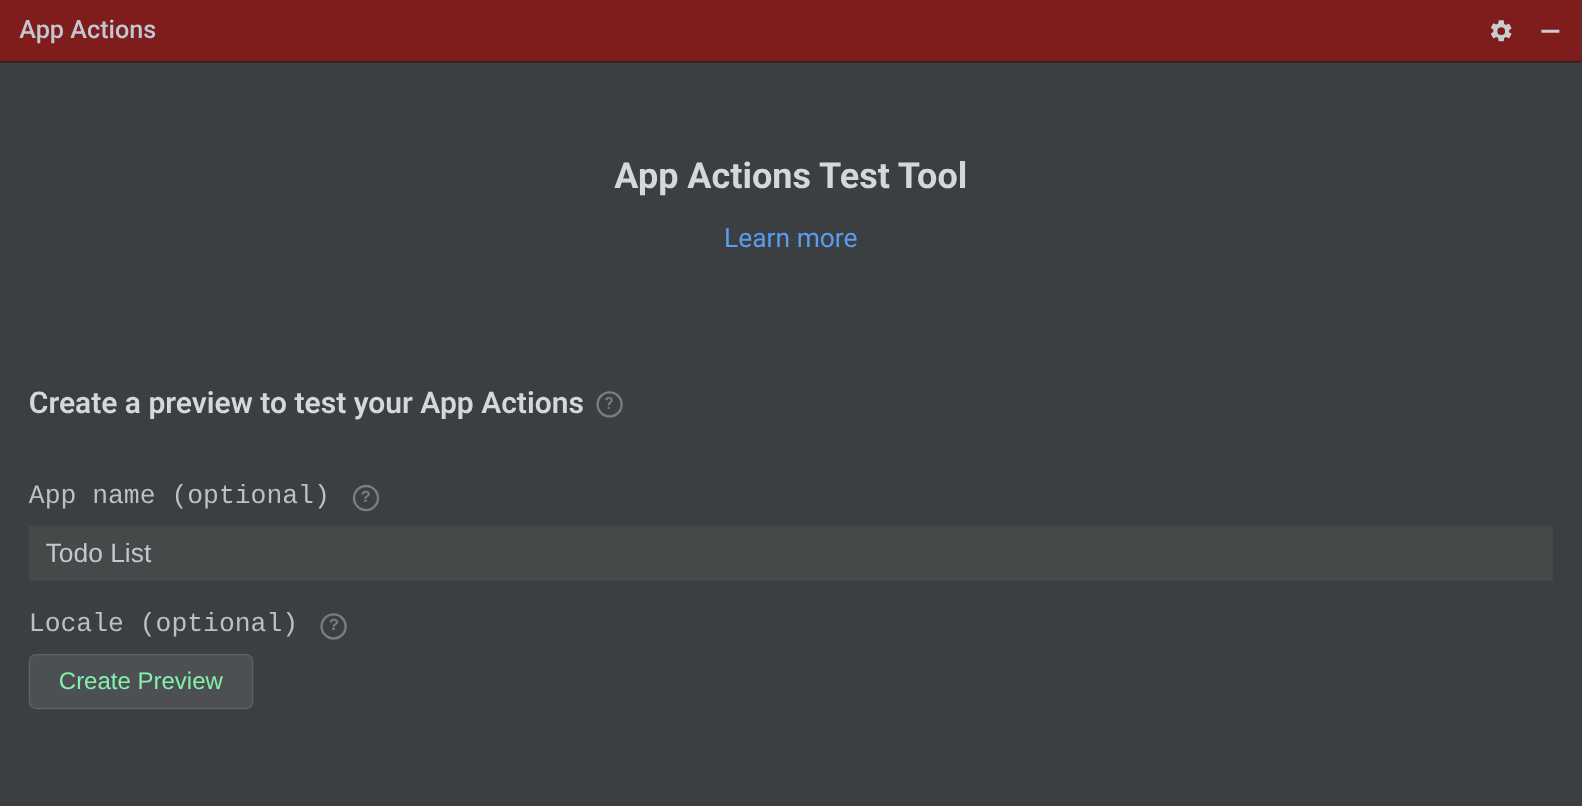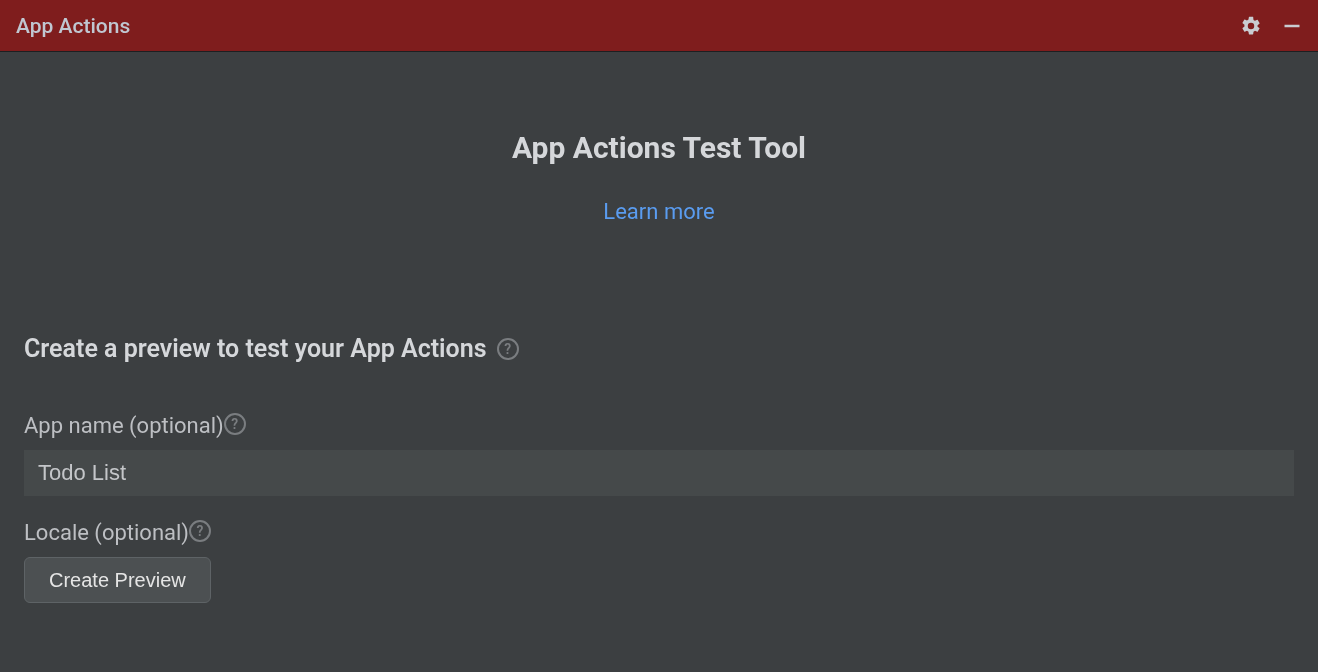--- a/index.html
+++ b/index.html
@@ -37,21 +37,21 @@
 
   .hero {
     text-align: center;
     padding-top: 78px;
     padding-bottom: 110px;
   }
   .hero h1 {
     font-size: 30px;
     font-weight: 700;
     color: #d5d7da;
-    margin-bottom: 30px;
+    margin-bottom: 18px;
   }
   .hero p {
     font-size: 22px;
     line-height: 1.45;
     color: #a4a7ab;
     font-weight: 400;
   }
   .hero a {
     display: inline-block;
     font-size: 22px;
@@ -67,23 +67,24 @@
     margin-bottom: 50px;
   }
   .section-title {
     font-size: 25px;
     font-weight: 600;
     color: #d5d7da;
   }
 
   .field-label-row {
     display: flex;
-    align-items: flex-start;
-    gap: 0;
+    align-items: flex-end;
+    gap: 19px;
     margin-bottom: 12px;
+    font-family: Liberation Mono, monospace;
   }
   .field-label {
     font-size: 22px;
     font-weight: 400;
     color: #bdbfc3;
   }
 
   .help-icon {
     width: 22px;
     height: 22px;
@@ -126,21 +127,21 @@
     flex: 1;
     margin-bottom: 0;
   }
 
   .btn {
     height: 46px;
     padding: 0 24px;
     background: #4c5052;
     border: 1px solid #5e6366;
     border-radius: 6px;
-    color: #e5e5e5;
+    color: #86efac;
     font-size: 20px;
     cursor: pointer;
     white-space: nowrap;
   }
 </style>
 </head>
 <body>
 
 <div class="titlebar">
   <span class="titlebar-title">App Actions</span>

